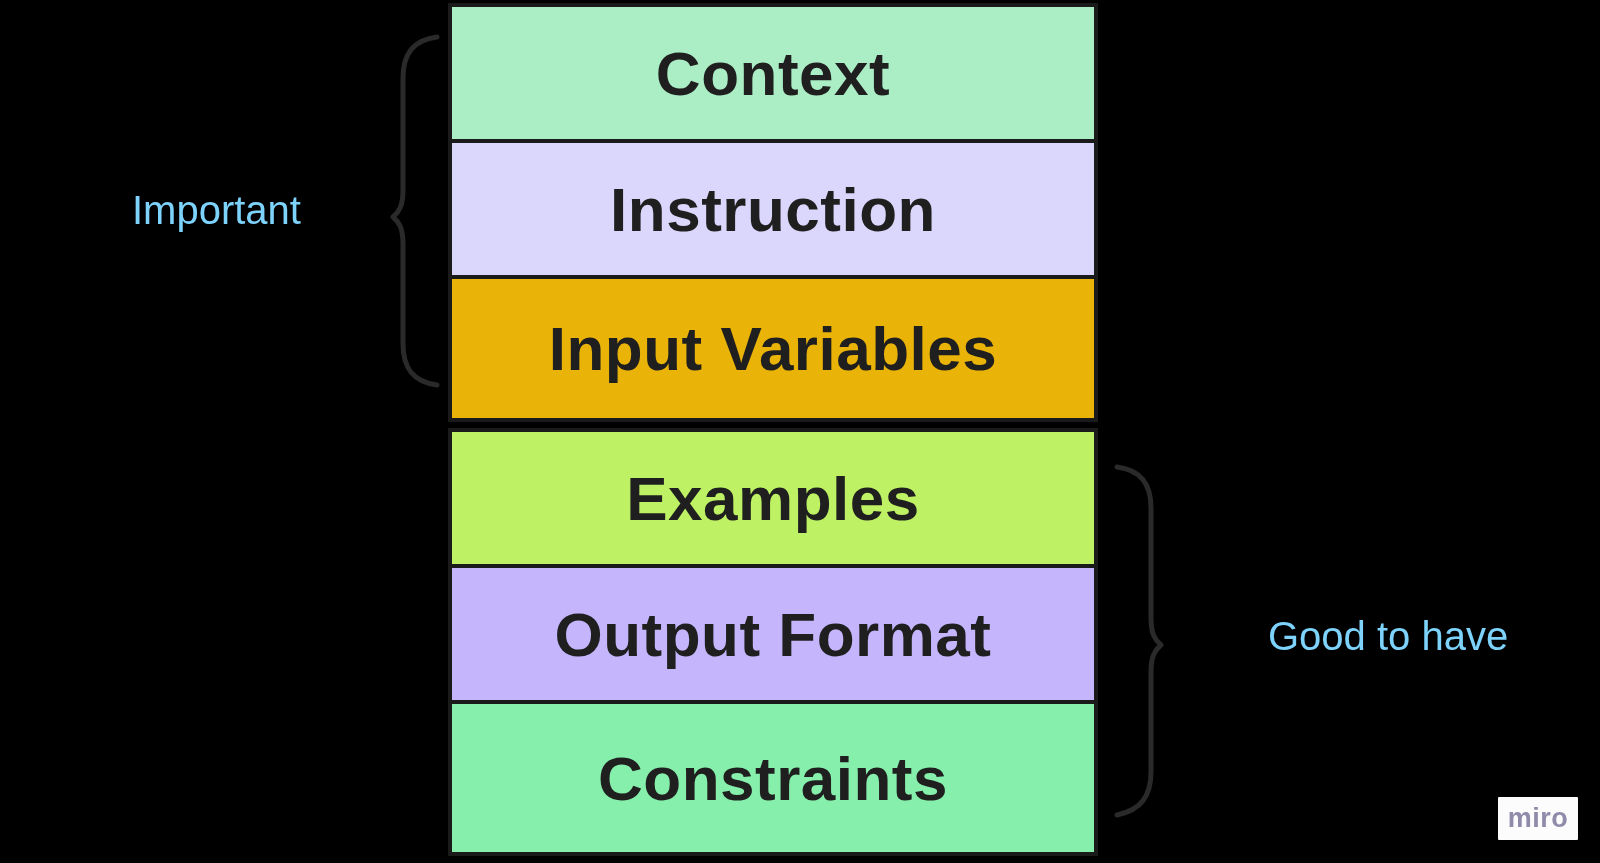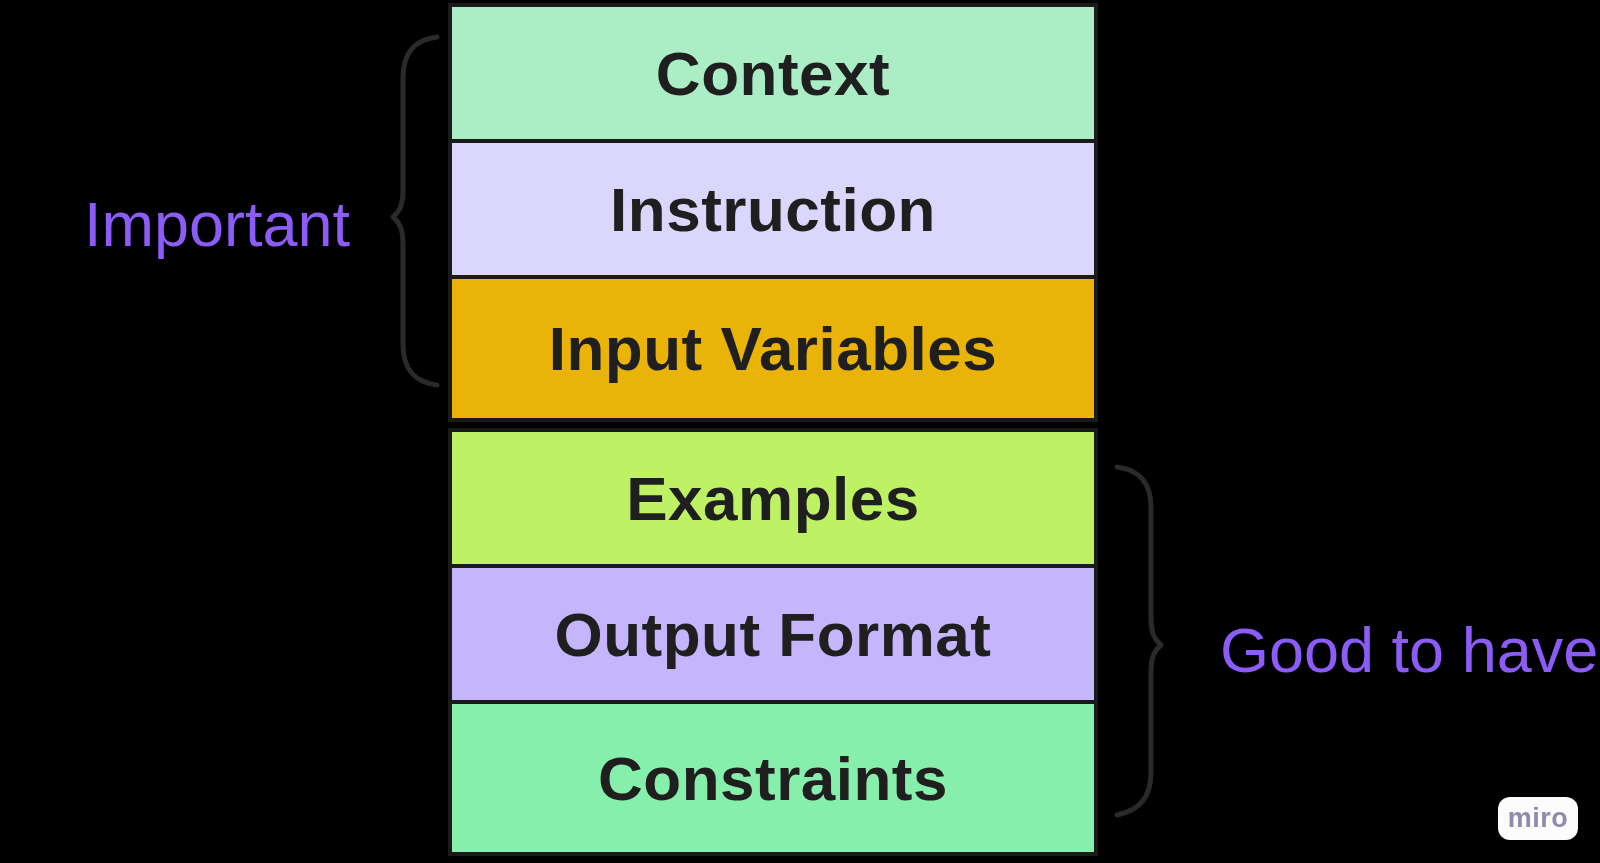--- a/index.html
+++ b/index.html
@@ -32,24 +32,25 @@
   .stack-box + .stack-box { margin-top: -4px; }
   .stack-box .box-label {
     font-size: 62px;
     font-weight: 700;
     color: #1f1f1f;
     letter-spacing: 0.5px;
     white-space: nowrap;
   }
   .side-label {
     position: absolute;
-    font-size: 63px;
+    font-size: 40px;
     font-weight: 400;
-    color: #8b5cf6;
+    color: #7dd3fc;
     white-space: nowrap;
+    margin-left: 48px;
   }
   #label-important  { left: 84px;  top: 188px; }
   #label-goodtohave { left: 1220px; top: 614px; }
   .brace-svg {
     position: absolute;
     overflow: visible;
   }
   #brace-left  { left: 385px;  top: 30px;  width: 60px; height: 362px; }
   #brace-right { left: 1108px; top: 460px; width: 60px; height: 362px; }
   .brace-path {
@@ -59,21 +60,21 @@
     stroke-linecap: round;
     stroke-linejoin: round;
   }
   .watermark-badge {
     position: absolute;
     left: 1498px;
     top: 797px;
     width: 80px;
     height: 43px;
     background: #fcfcfc;
-    border-radius: 12px;
+    border-radius: 1px;
     display: flex;
     align-items: center;
     justify-content: center;
     cursor: pointer;
   }
   .watermark-badge .wm-text {
     font-size: 27px;
     font-weight: 700;
     color: #8f8bab;
     letter-spacing: 0.5px;

